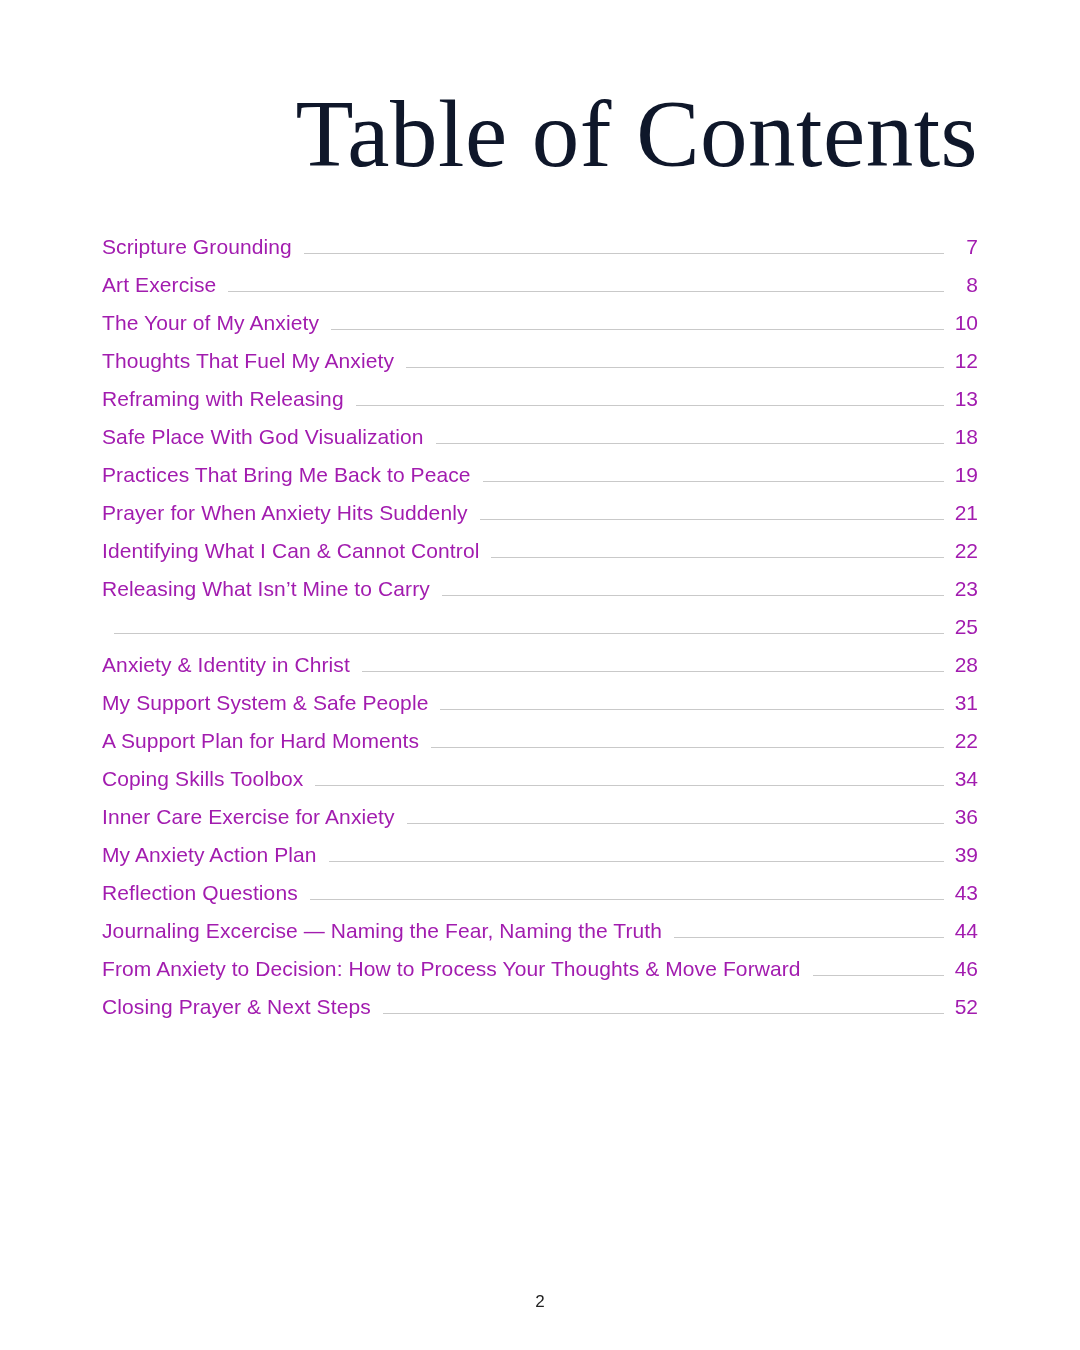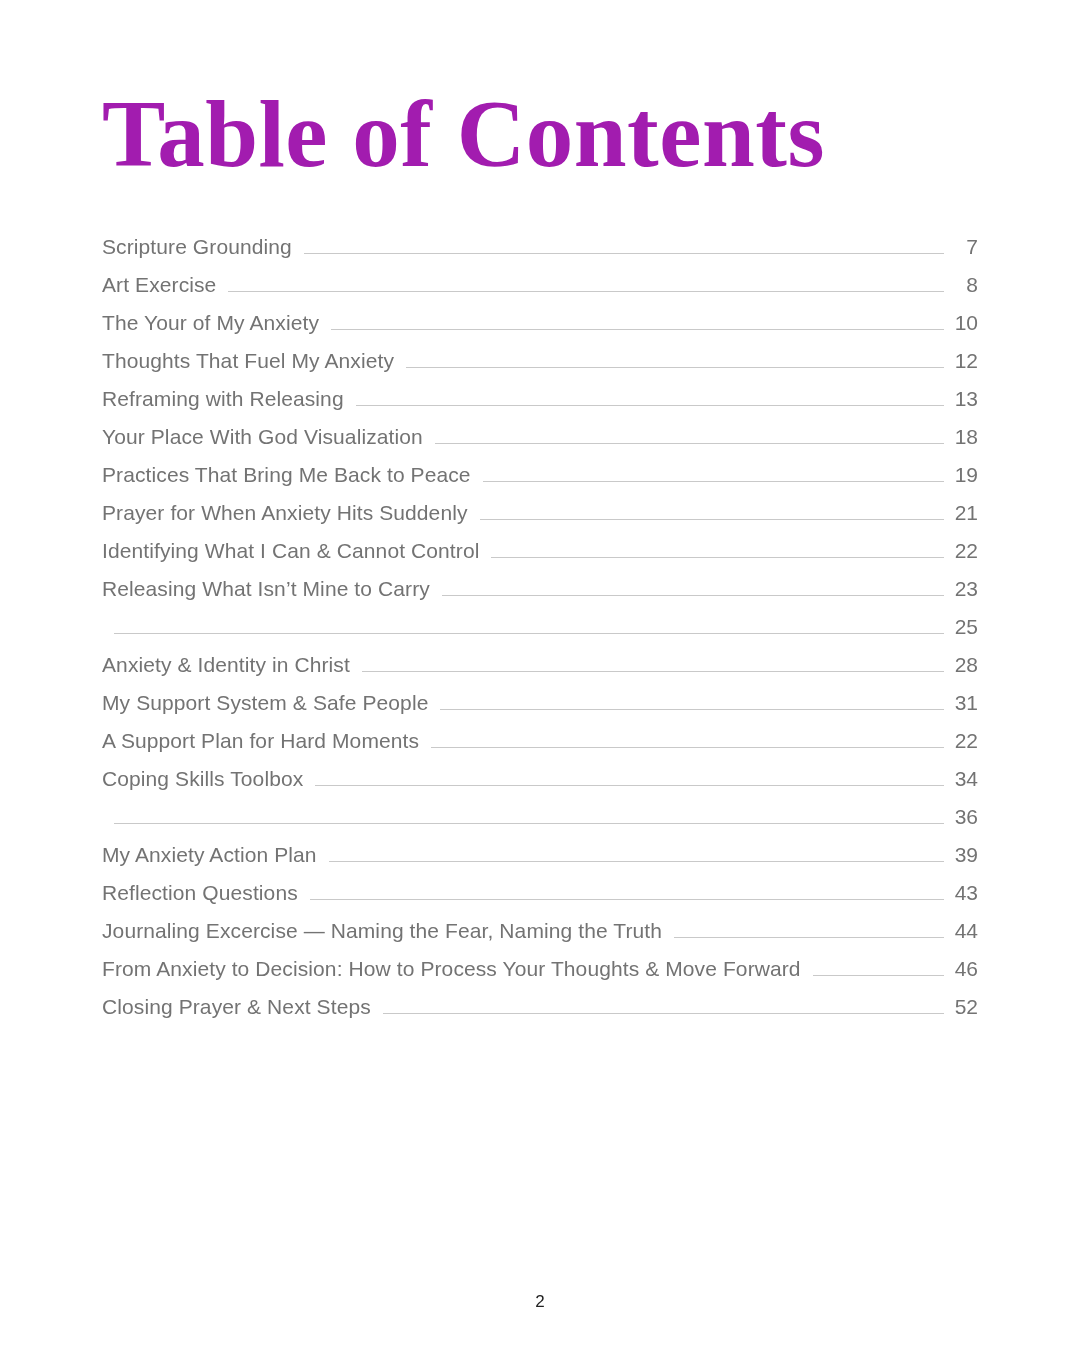--- a/index.html
+++ b/index.html
@@ -14,37 +14,38 @@
     font-family: "Liberation Sans", sans-serif;
     color: #1c1c1c;
     overflow: hidden;
   }
   .page {
     box-sizing: border-box;
     padding: 82px 102px 0 102px;
   }
   .title {
     font-family: "Liberation Serif", serif;
-    font-weight: 700;
+    font-weight: 400;
     font-size: 95px;
     line-height: 1.1;
-    color: #a21caf;
+    color: #0f172a;
     margin: 0 0 46px 0;
     letter-spacing: 0.5px;
+    text-align: right;
   }
   .toc {
     margin-top: 8px;
   }
   .toc-row {
     display: flex;
     align-items: flex-end;
     font-size: 21px;
     line-height: 27px;
     margin-bottom: 11px;
-    color: #737373;
+    color: #a21caf;
   }
   .toc-label {
     white-space: nowrap;
     letter-spacing: 0.1px;
   }
   .leader {
     flex: 1 1 auto;
     border-bottom: 1px solid #c9c9c9;
     margin: 0 10px 6px 12px;
     min-width: 20px;
@@ -90,21 +91,21 @@
       <span class="toc-label">Thoughts That Fuel My Anxiety</span>
       <span class="leader"></span>
       <span class="toc-page">12</span>
     </div>
     <div class="toc-row">
       <span class="toc-label">Reframing with Releasing</span>
       <span class="leader"></span>
       <span class="toc-page">13</span>
     </div>
     <div class="toc-row">
-      <span class="toc-label">Your Place With God Visualization</span>
+      <span class="toc-label">Safe Place With God Visualization</span>
       <span class="leader"></span>
       <span class="toc-page">18</span>
     </div>
     <div class="toc-row">
       <span class="toc-label">Practices That Bring Me Back to Peace</span>
       <span class="leader"></span>
       <span class="toc-page">19</span>
     </div>
     <div class="toc-row">
       <span class="toc-label">Prayer for When Anxiety Hits Suddenly</span>
@@ -139,20 +140,21 @@
       <span class="toc-label">A Support Plan for Hard Moments</span>
       <span class="leader"></span>
       <span class="toc-page">22</span>
     </div>
     <div class="toc-row">
       <span class="toc-label">Coping Skills Toolbox</span>
       <span class="leader"></span>
       <span class="toc-page">34</span>
     </div>
     <div class="toc-row">
+      <span class="toc-label">Inner Care Exercise for Anxiety</span>
       <span class="leader"></span>
       <span class="toc-page">36</span>
     </div>
     <div class="toc-row">
       <span class="toc-label">My Anxiety Action Plan</span>
       <span class="leader"></span>
       <span class="toc-page">39</span>
     </div>
     <div class="toc-row">
       <span class="toc-label">Reflection Questions</span>

